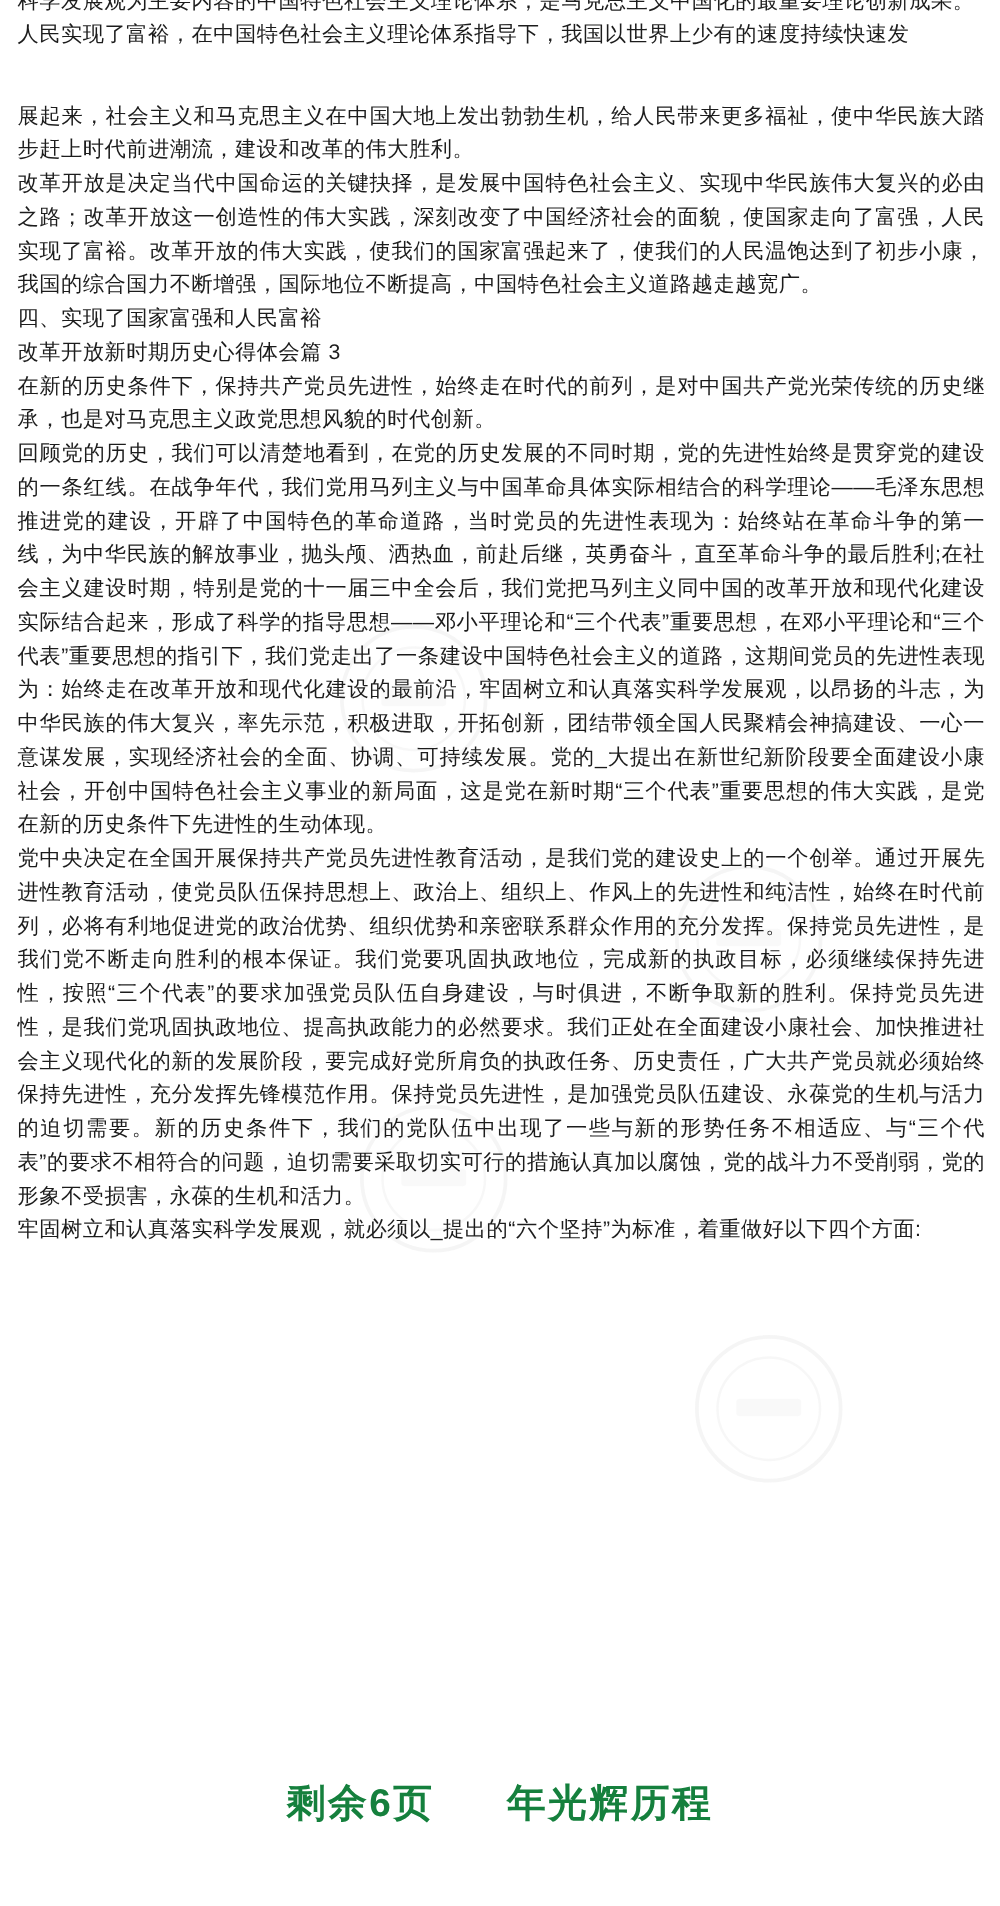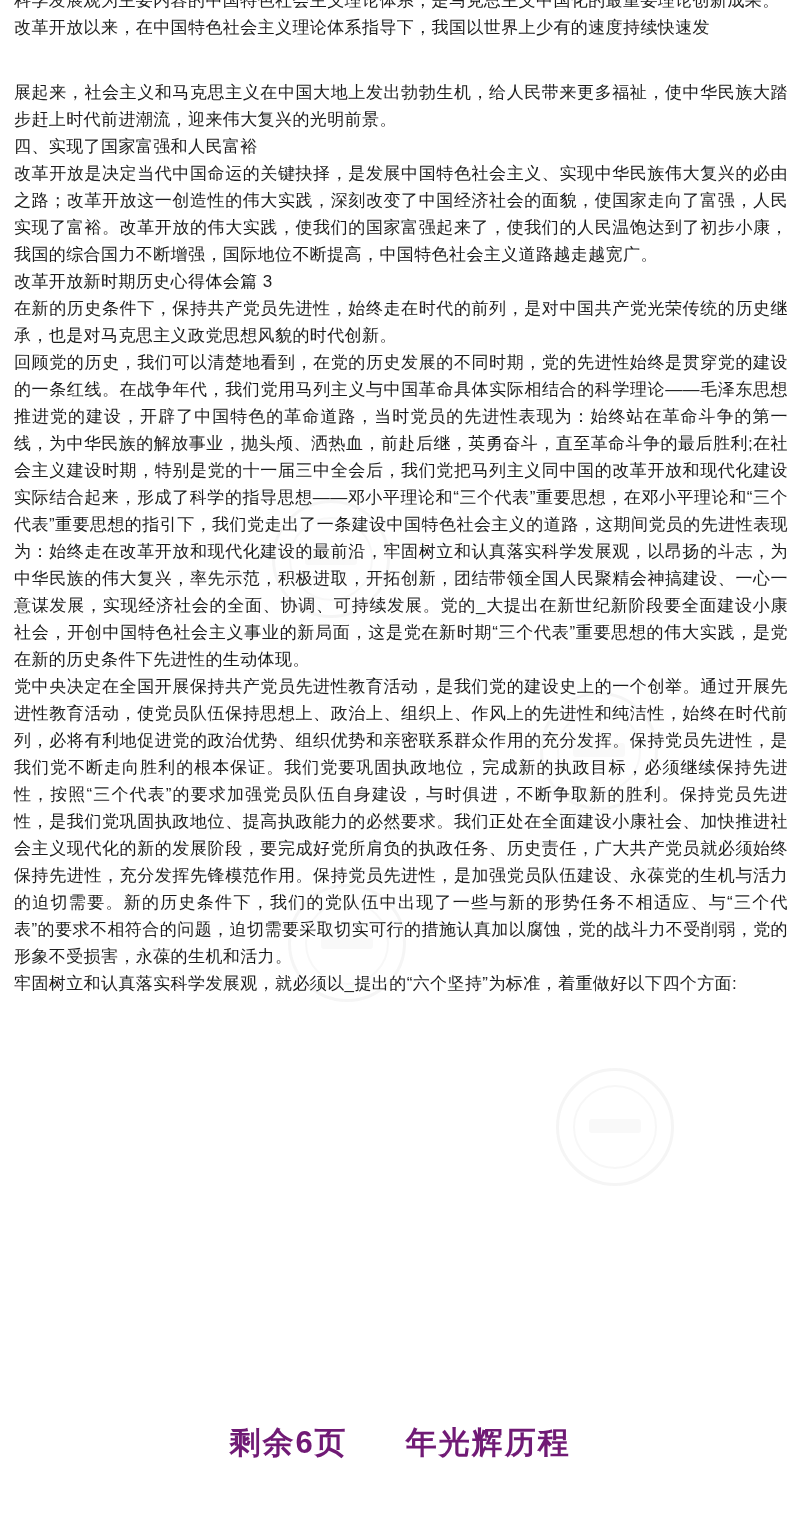--- a/index.html
+++ b/index.html
@@ -44,21 +44,21 @@
     left: 0;
     top: 1422px;
     width: 100%;
     z-index: 2;
     text-align: center;
     white-space: nowrap;
   }
   .footer-text {
     font-size: 31px;
     font-weight: 700;
-    color: #701a75;
+    color: #15803d;
     letter-spacing: 2px;
   }
   .footer-gap {
     display: inline-block;
     width: 58px;
   }
   
   .wm {
     position: absolute;
     z-index: 1;
@@ -95,27 +95,27 @@
 
 <div class="page">
 
   <div class="wm" style="left:272px; top:500px;"></div>
   <div class="wm" style="left:540px; top:692px;"></div>
   <div class="wm" style="left:288px; top:884px;"></div>
   <div class="wm" style="left:556px; top:1068px;"></div>
 
   <div class="content">
     <p class="para clipped">科学发展观为主要内容的中国特色社会主义理论体系，是马克思主义中国化的最重要理论创新成果。</p>
-    <p class="para">改革开放以来，在中国特色社会主义理论体系指导下，我国以世界上少有的速度持续快速发</p>
+    <p class="para">人民实现了富裕，在中国特色社会主义理论体系指导下，我国以世界上少有的速度持续快速发</p>
 
     <div class="page-gap"></div>
 
-    <p class="para">展起来，社会主义和马克思主义在中国大地上发出勃勃生机，给人民带来更多福祉，使中华民族大踏步赶上时代前进潮流，迎来伟大复兴的光明前景。</p>
+    <p class="para">展起来，社会主义和马克思主义在中国大地上发出勃勃生机，给人民带来更多福祉，使中华民族大踏步赶上时代前进潮流，建设和改革的伟大胜利。</p>
+    <p class="para">改革开放是决定当代中国命运的关键抉择，是发展中国特色社会主义、实现中华民族伟大复兴的必由之路；改革开放这一创造性的伟大实践，深刻改变了中国经济社会的面貌，使国家走向了富强，人民实现了富裕。改革开放的伟大实践，使我们的国家富强起来了，使我们的人民温饱达到了初步小康，我国的综合国力不断增强，国际地位不断提高，中国特色社会主义道路越走越宽广。</p>
     <p class="para">四、实现了国家富强和人民富裕</p>
-    <p class="para">改革开放是决定当代中国命运的关键抉择，是发展中国特色社会主义、实现中华民族伟大复兴的必由之路；改革开放这一创造性的伟大实践，深刻改变了中国经济社会的面貌，使国家走向了富强，人民实现了富裕。改革开放的伟大实践，使我们的国家富强起来了，使我们的人民温饱达到了初步小康，我国的综合国力不断增强，国际地位不断提高，中国特色社会主义道路越走越宽广。</p>
     <p class="para">改革开放新时期历史心得体会篇 3</p>
     <p class="para">在新的历史条件下，保持共产党员先进性，始终走在时代的前列，是对中国共产党光荣传统的历史继承，也是对马克思主义政党思想风貌的时代创新。</p>
     <p class="para">回顾党的历史，我们可以清楚地看到，在党的历史发展的不同时期，党的先进性始终是贯穿党的建设的一条红线。在战争年代，我们党用马列主义与中国革命具体实际相结合的科学理论——毛泽东思想推进党的建设，开辟了中国特色的革命道路，当时党员的先进性表现为：始终站在革命斗争的第一线，为中华民族的解放事业，抛头颅、洒热血，前赴后继，英勇奋斗，直至革命斗争的最后胜利;在社会主义建设时期，特别是党的十一届三中全会后，我们党把马列主义同中国的改革开放和现代化建设实际结合起来，形成了科学的指导思想——邓小平理论和“三个代表”重要思想，在邓小平理论和“三个代表”重要思想的指引下，我们党走出了一条建设中国特色社会主义的道路，这期间党员的先进性表现为：始终走在改革开放和现代化建设的最前沿，牢固树立和认真落实科学发展观，以昂扬的斗志，为中华民族的伟大复兴，率先示范，积极进取，开拓创新，团结带领全国人民聚精会神搞建设、一心一意谋发展，实现经济社会的全面、协调、可持续发展。党的_大提出在新世纪新阶段要全面建设小康社会，开创中国特色社会主义事业的新局面，这是党在新时期“三个代表”重要思想的伟大实践，是党在新的历史条件下先进性的生动体现。</p>
     <p class="para">党中央决定在全国开展保持共产党员先进性教育活动，是我们党的建设史上的一个创举。通过开展先进性教育活动，使党员队伍保持思想上、政治上、组织上、作风上的先进性和纯洁性，始终在时代前列，必将有利地促进党的政治优势、组织优势和亲密联系群众作用的充分发挥。保持党员先进性，是我们党不断走向胜利的根本保证。我们党要巩固执政地位，完成新的执政目标，必须继续保持先进性，按照“三个代表”的要求加强党员队伍自身建设，与时俱进，不断争取新的胜利。保持党员先进性，是我们党巩固执政地位、提高执政能力的必然要求。我们正处在全面建设小康社会、加快推进社会主义现代化的新的发展阶段，要完成好党所肩负的执政任务、历史责任，广大共产党员就必须始终保持先进性，充分发挥先锋模范作用。保持党员先进性，是加强党员队伍建设、永葆党的生机与活力的迫切需要。新的历史条件下，我们的党队伍中出现了一些与新的形势任务不相适应、与“三个代表”的要求不相符合的问题，迫切需要采取切实可行的措施认真加以腐蚀，党的战斗力不受削弱，党的形象不受损害，永葆的生机和活力。</p>
     <p class="para">牢固树立和认真落实科学发展观，就必须以_提出的“六个坚持”为标准，着重做好以下四个方面:</p>
   </div>
 
   <div class="footer">
     <span class="footer-text">剩余6页</span><span class="footer-gap"></span><span class="footer-text">年光辉历程</span>
   </div>

